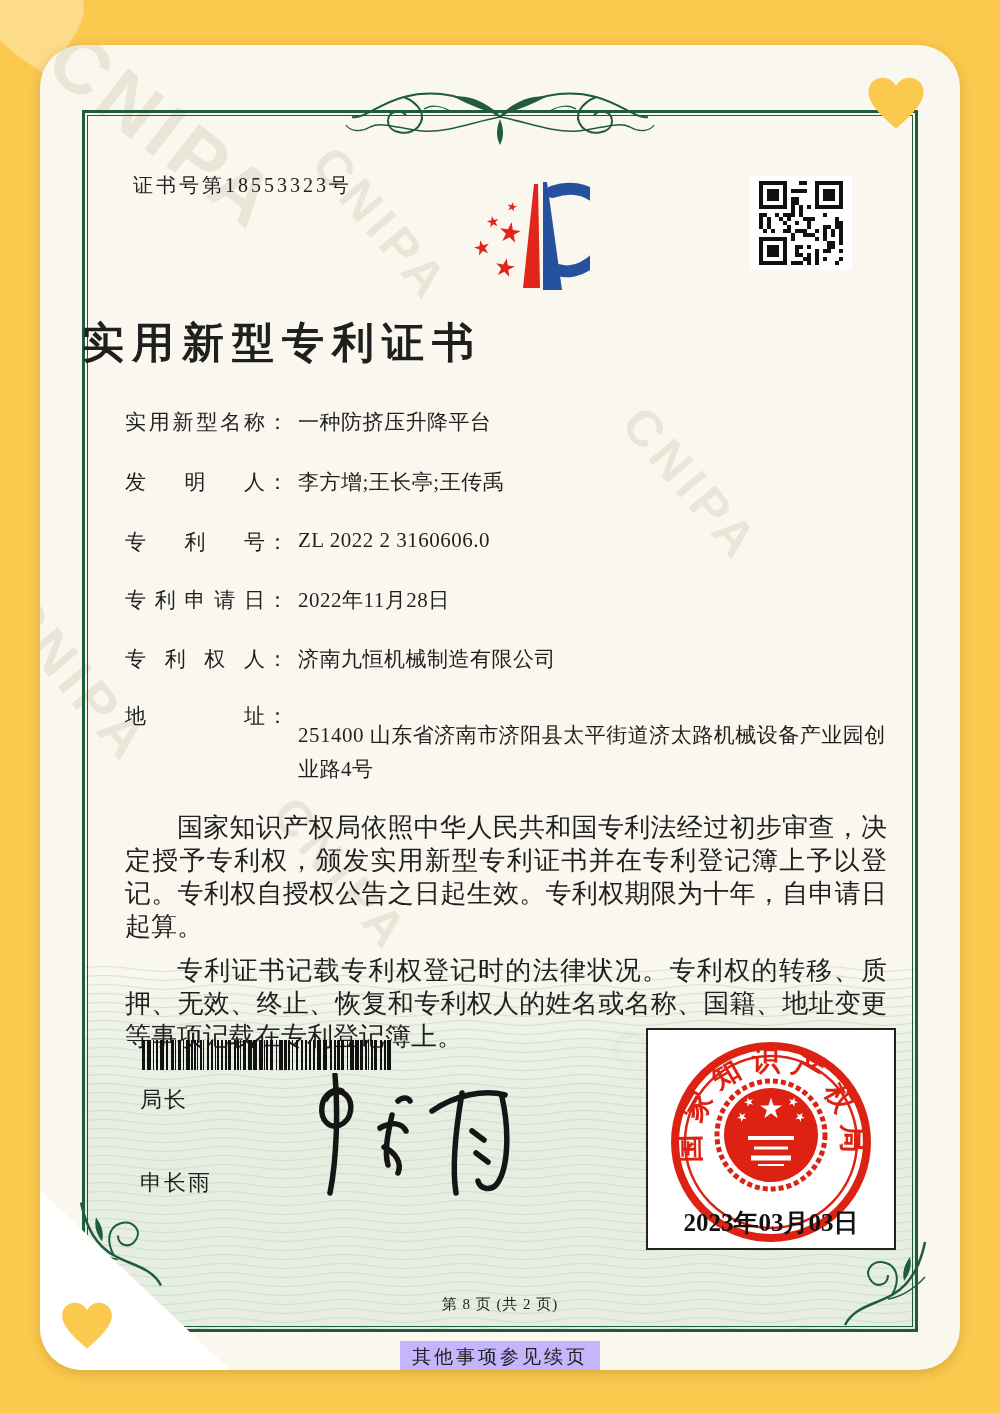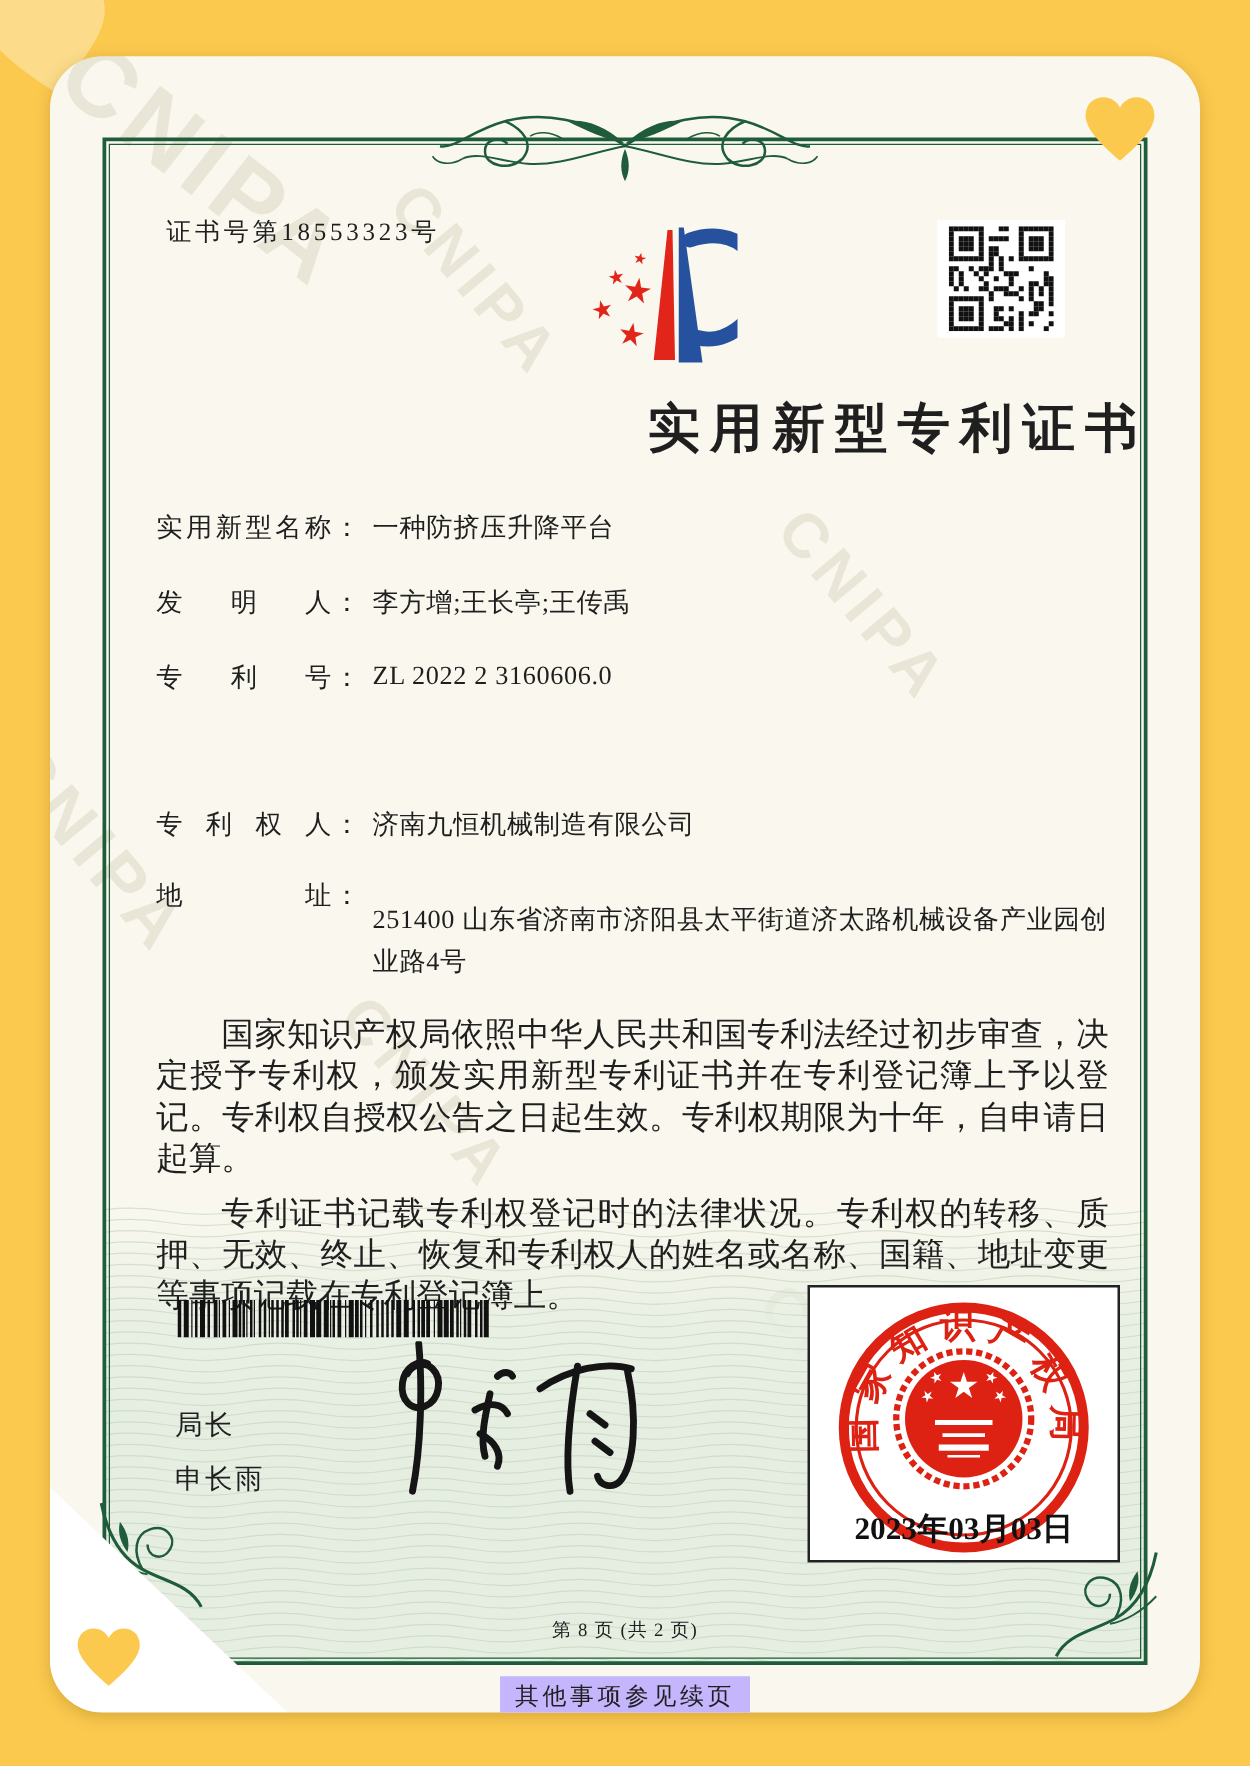--- a/index.html
+++ b/index.html
@@ -7,21 +7,21 @@
        font-family:"Liberation Serif","DejaVu Serif",serif;color:#1f1f1f;}
   .card{position:absolute;left:40px;top:45px;width:920px;height:1325px;background:#FAF8EE;
         border-radius:42px;overflow:hidden;box-shadow:0 3px 12px rgba(140,100,20,.30);}
   .wm{position:absolute;font-family:"Liberation Sans","DejaVu Sans",sans-serif;font-weight:bold;
       color:rgba(150,135,105,.16);letter-spacing:6px;transform:rotate(50deg);white-space:nowrap;pointer-events:none;}
   .band{position:absolute;left:44px;top:920px;width:832px;height:367px;
         background:linear-gradient(to bottom,rgba(230,238,226,0) 0,rgba(230,238,226,.85) 95px,#E6EEE2 170px);}
   .frame{position:absolute;left:42px;top:65px;width:830px;height:1216px;border:3px solid #1E5C3B;}
   .frame::after{content:"";position:absolute;inset:2px;border:1px solid #1E5C3B;}
   .cert-no{position:absolute;left:93px;top:127px;font-size:20px;letter-spacing:3px;}
-  .title{position:absolute;left:42px;top:270px;width:836px;text-align:right;
+  .title{position:absolute;left:42px;top:270px;width:836px;text-align:left;
          font-size:42px;font-weight:700;letter-spacing:8px;}
   .field-row{position:absolute;left:85px;font-size:21px;white-space:nowrap;}
   .lbl{display:inline-block;width:140px;text-align:justify;text-align-last:justify;vertical-align:top;}
   .colon{display:inline-block;margin:0 10px 0 2px;vertical-align:top;}
   .val{letter-spacing:.5px;vertical-align:top;}
   .addr .val{display:inline-block;width:600px;white-space:normal;line-height:34px;margin-top:16px;}
   .grp2{position:absolute;left:465px;top:0;}
   .paras{position:absolute;left:85px;top:762px;width:762px;}
   .paras p{margin:4px 0 11px 0;font-size:26px;line-height:33px;text-align:justify;text-indent:2em;}
   .director{position:absolute;left:100px;font-size:22px;letter-spacing:2px;
@@ -357,20 +357,23 @@
 
   <div class="field-row" style="top:363px">
     <span class="lbl">实用新型名称</span><span class="colon">：</span><span class="val">一种防挤压升降平台</span>
   </div>
   <div class="field-row" style="top:423px">
     <span class="lbl">发明人</span><span class="colon">：</span><span class="val">李方增;王长亭;王传禹</span>
   </div>
   <div class="field-row" style="top:483px">
     <span class="lbl">专利号</span><span class="colon">：</span><span class="val">ZL 2022 2 3160606.0</span>
   </div>
+  <div class="field-row" style="top:541px">
+    <span class="lbl">专利申请日</span><span class="colon">：</span><span class="val">2022年11月28日</span>
+  </div>
   <div class="field-row" style="top:600px">
     <span class="lbl">专利权人</span><span class="colon">：</span><span class="val">济南九恒机械制造有限公司</span>
   </div>
   <div class="field-row addr" style="top:657px">
     <span class="lbl">地址</span><span class="colon">：</span><span class="val">251400 山东省济南市济阳县太平街道济太路机械设备产业园创业路4号</span>
   </div>
 
   <div class="paras">
     <p>国家知识产权局依照中华人民共和国专利法经过初步审查，决定授予专利权，颁发实用新型专利证书并在专利登记簿上予以登记。专利权自授权公告之日起生效。专利权期限为十年，自申请日起算。</p>
     <p>专利证书记载专利权登记时的法律状况。专利权的转移、质押、无效、终止、恢复和专利权人的姓名或名称、国籍、地址变更等事项记载在专利登记簿上。</p>
@@ -432,21 +435,21 @@
       <rect x="218" y="0" width="3" height="30" fill="#111"></rect>
       <rect x="223" y="0" width="2" height="30" fill="#111"></rect>
       <rect x="226" y="0" width="1" height="30" fill="#111"></rect>
       <rect x="229" y="0" width="2" height="30" fill="#111"></rect>
       <rect x="232" y="0" width="3" height="30" fill="#111"></rect>
       <rect x="238" y="0" width="2" height="30" fill="#111"></rect>
       <rect x="242" y="0" width="2" height="30" fill="#111"></rect>
       <rect x="245" y="0" width="4" height="30" fill="#111"></rect>
     </svg>
 
-  <div class="director" style="top:1080px">局长</div>
+  <div class="director" style="top:1040px">局长</div>
   <div class="director" style="top:1123px">申长雨</div>
 
   <svg style="position:absolute;left:240px;top:1028px;" width="290" height="135" viewBox="0 0 290 135">
     <g fill="none" stroke="#151515" stroke-width="5.5" stroke-linecap="round">
       <path d="M62,18 C55,15 44,20 42,33 C40,48 50,56 60,52 C72,47 74,30 66,22 C60,16 50,18 46,26"></path>
       <path d="M55,2 C58,35 57,85 50,120"></path>
       <path d="M112,42 C108,60 104,78 108,92"></path>
       <path d="M100,55 C112,48 122,50 126,58"></path>
       <path d="M104,74 C116,80 122,90 118,100"></path>
       <path d="M118,28 C122,24 128,24 130,28"></path>

